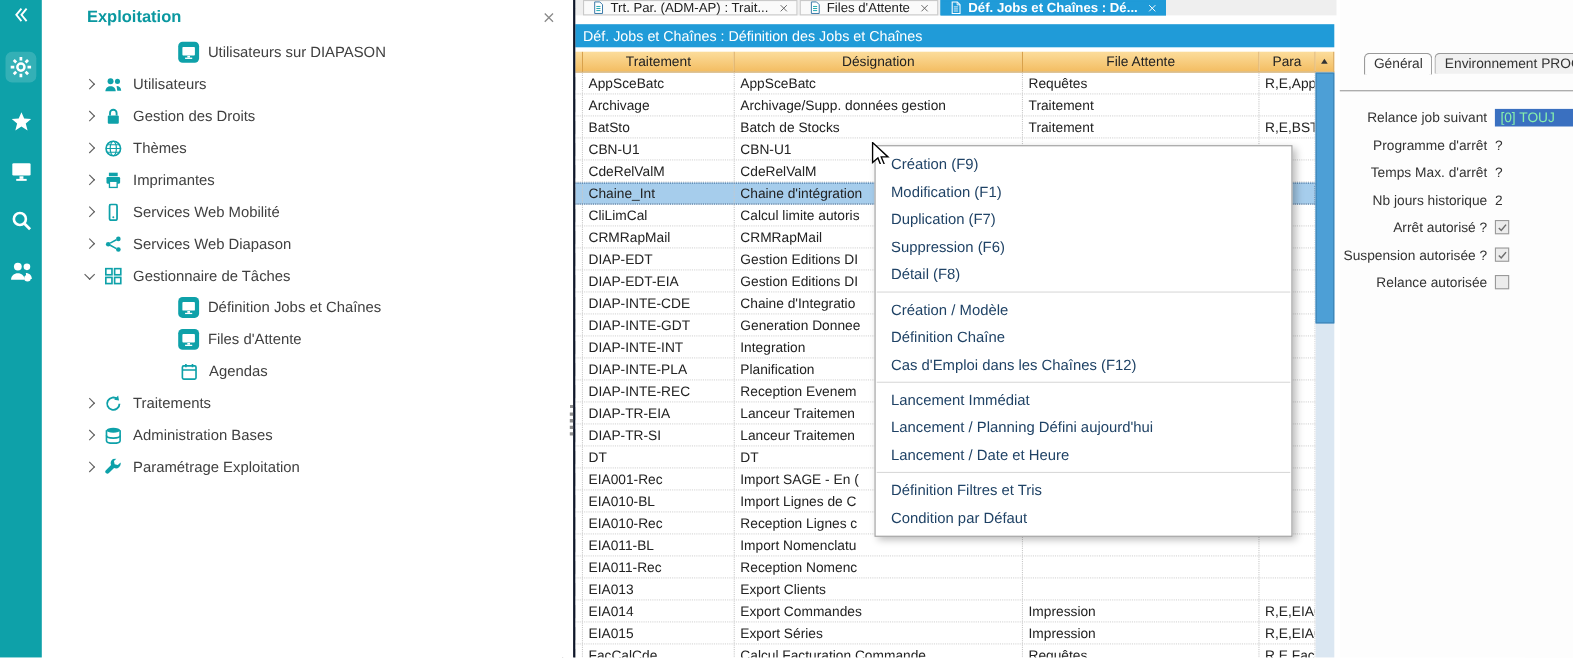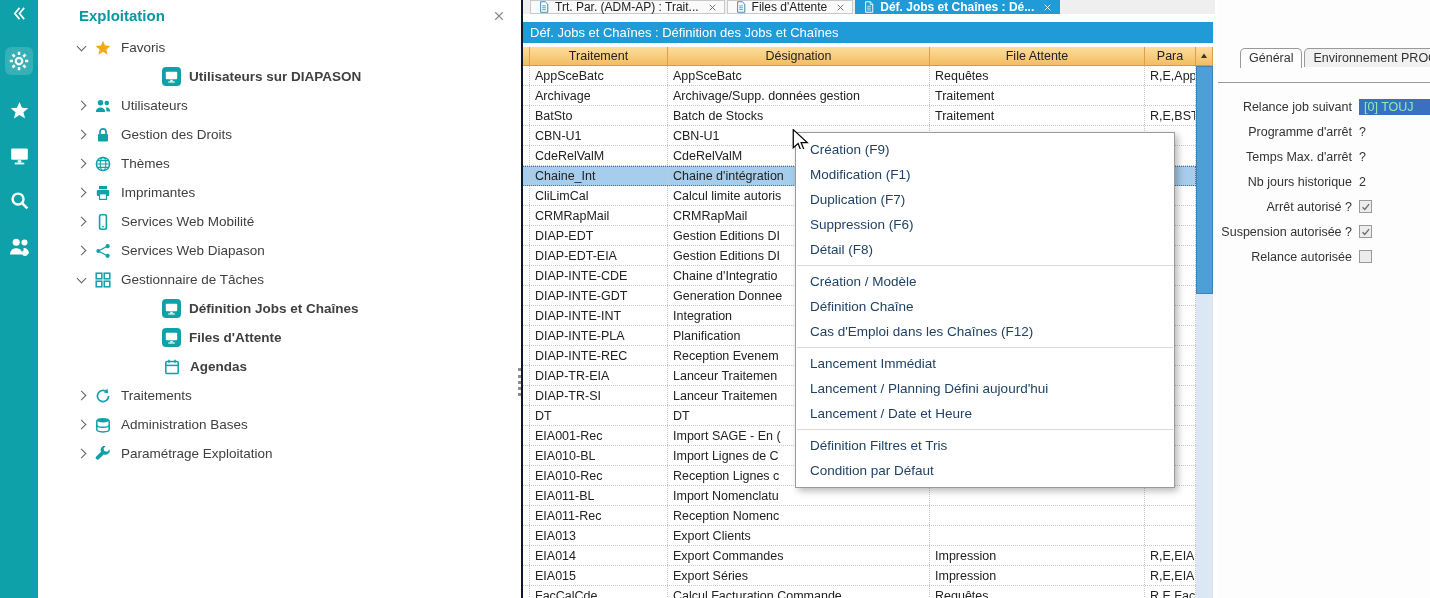--- a/index.html
+++ b/index.html
@@ -16,21 +16,21 @@
   .abar .aic:nth-child(n+3){margin-top:26px;}
   .aic-user::after{content:"";position:absolute;right:2px;bottom:1px;width:6px;height:6px;border-radius:50%;background:#fff;}
 
   
   .sidebar{position:absolute;left:38px;top:0;width:464px;height:598px;background:#fff;border-right:2px solid #0f172a;z-index:4;margin-left:21px;}
   .shead{height:30px;display:flex;align-items:center;padding-left:20px;}
   .stitle{color:#0a98a0;font-weight:bold;font-size:15px;}
   .sclose{margin-left:auto;margin-right:16px;color:#8a8a8a;cursor:default;}
   .tree{margin-top:3px;}
   .titem{display:flex;align-items:center;height:29px;padding-left:14px;color:#404040;font-size:13.5px;white-space:nowrap;}
-  .titem.lvl1{padding-left:103px;font-weight:bold;}
+  .titem.lvl1{padding-left:103px;}
   .chev{width:20px;height:18px;position:relative;flex:0 0 20px;}
   .chev.right::after{content:"";position:absolute;left:5px;top:5px;width:6px;height:6px;border-right:1.5px solid #5f5f5f;border-bottom:1.5px solid #5f5f5f;transform:rotate(-45deg);}
   .chev.down::after{content:"";position:absolute;left:5px;top:4px;width:6px;height:6px;border-right:1.5px solid #5f5f5f;border-bottom:1.5px solid #5f5f5f;transform:rotate(45deg);}
   .tico{width:20px;flex:0 0 20px;margin-right:8px;color:#0ea1a9;display:flex;justify-content:center;align-items:center;}
   .tico.star{color:#f5a81c;}
   .tbadge{width:19px;height:19px;flex:0 0 19px;border-radius:4px;background:#0ea1a9;color:#fff;margin-right:8px;display:flex;align-items:center;justify-content:center;}
   .rgrip{position:absolute;left:459px;top:368px;height:28px;width:4px;border-left:3px dotted #8f8f8f;}
 
   
   .tabbar{position:absolute;left:505px;top:0;width:710px;height:14px;background:#efefef;display:flex;align-items:stretch;z-index:3;}
@@ -133,29 +133,20 @@
     </div>
 
   <div class="sidebar">
     <div class="shead">
       <span class="stitle">Exploitation</span>
       <span class="sclose"><svg class="ic" style="width:12px;height:12px" viewBox="0 0 16 16" fill="currentColor">
             <path d="M3 3l10 10M13 3L3 13" stroke="currentColor" stroke-width="1.6"></path>
           </svg></span>
     </div>
     <div class="tree">
-        <div class="titem lvl0">
-          <span class="chev down"></span>
-          <span class="tico star">
-            <svg class="ic" style="width:16px;height:16px" viewBox="0 0 16 16" fill="currentColor">
-              <polygon points="8,0.8 10.1,5.6 15.4,6 11.3,9.4 12.7,14.8 8,11.7 3.3,14.8 4.7,9.4 0.6,6 5.9,5.6"></polygon>
-            </svg>
-          </span>
-          <span class="tlabel">Favoris</span>
-        </div>
         <div class="titem lvl1">
           <span class="tbadge">
             <svg class="ic" style="width:13px;height:13px" viewBox="0 0 16 16" fill="currentColor">
               <rect x="1" y="2" width="14" height="9.5" rx="1"></rect>
               <rect x="6.5" y="12" width="3" height="2"></rect>
               <rect x="4" y="14" width="8" height="1.5"></rect>
             </svg>
           </span>
           <span class="tlabel">Utilisateurs sur DIAPASON</span>
         </div>

